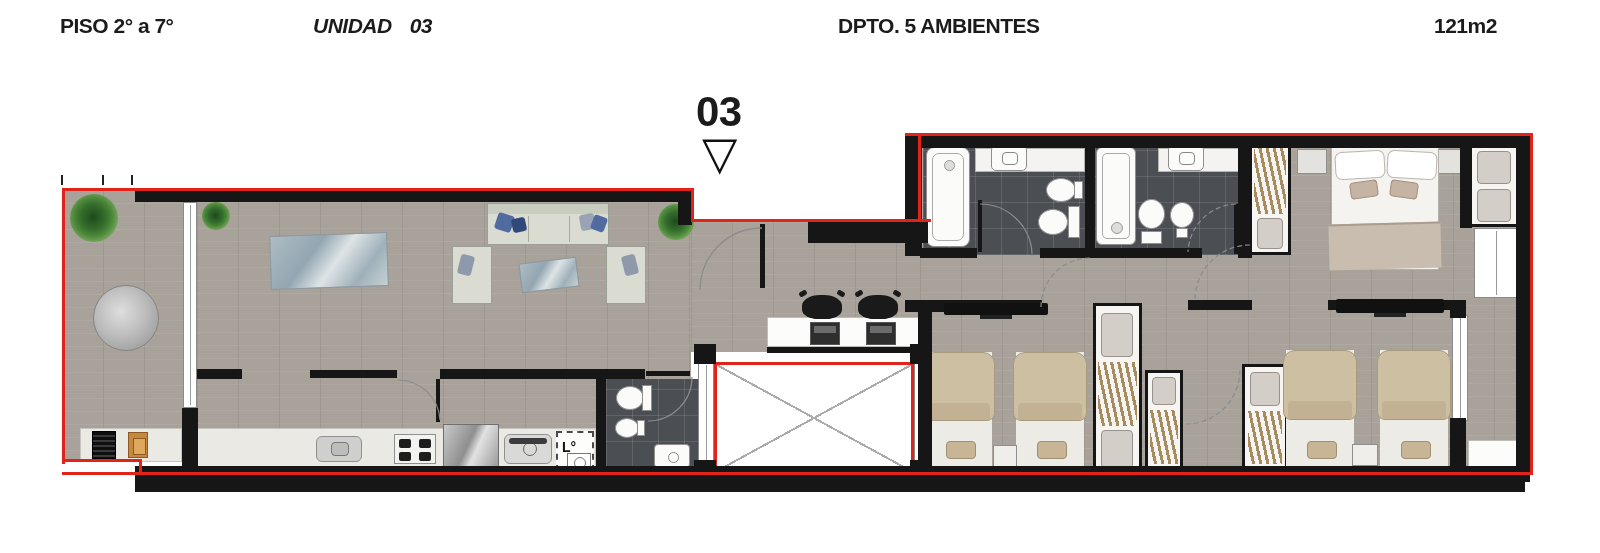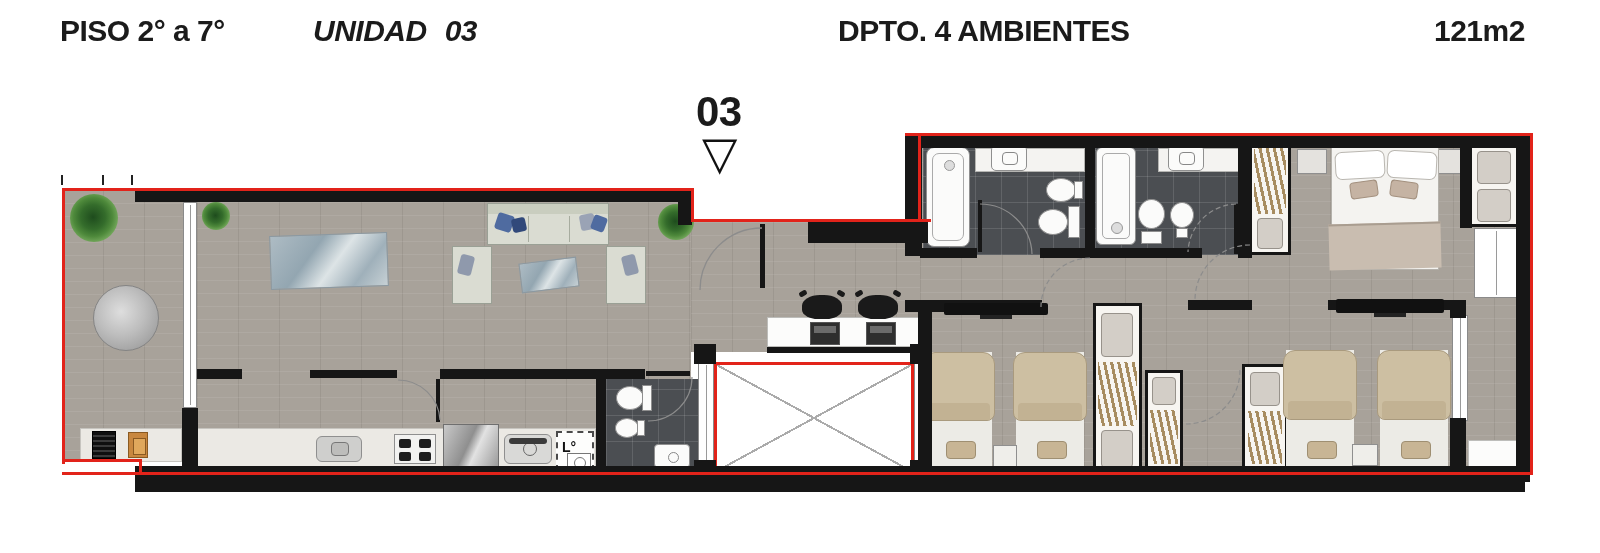--- a/index.html
+++ b/index.html
@@ -1,20 +1,20 @@
 <!DOCTYPE html>
 <html><head>
 <meta charset="utf-8">
 <style>
   html,body{margin:0;padding:0;background:#fff;}
   #sheet{position:relative;width:1600px;height:553px;background:#fff;overflow:hidden;
          font-family:"Liberation Sans",sans-serif;}
   .abs{position:absolute;}
   .hdr{position:absolute;z-index:80;font-weight:bold;color:#1b1b1b;letter-spacing:-0.5px;
-       white-space:nowrap;font-size:30px;}
+       white-space:nowrap;font-size:21px;}
   .wall{position:absolute;background:#161616;z-index:40;}
   .red{position:absolute;background:#e2231a;z-index:60;}
   .floor{position:absolute;z-index:10;background-color:#a8a29a;
     background-image:
       repeating-linear-gradient(180deg, rgba(255,255,255,.08) 0 1px, rgba(0,0,0,0) 1px 13px),
       repeating-linear-gradient(90deg, rgba(60,55,48,.10) 0 1px, rgba(0,0,0,0) 1px 41px);}
   .tile{position:absolute;z-index:20;background-color:#4b4e52;
     background-image:
       repeating-linear-gradient(0deg, rgba(255,255,255,.12) 0 1px, rgba(0,0,0,0) 1px 26px),
       repeating-linear-gradient(90deg, rgba(255,255,255,.12) 0 1px, rgba(0,0,0,0) 1px 26px);}
@@ -61,21 +61,21 @@
   .tick{position:absolute;z-index:65;background:#222;}
   svg.arcs{position:absolute;left:0;top:0;z-index:70;pointer-events:none;}
 </style>
 </head>
 <body>
 
 <div id="sheet">
 
   <div class="hdr" style="left:60px;top:14px;">PISO 2° a 7°</div>
   <div class="hdr" style="left:313px;top:14px;font-style:italic;"><span>UNIDAD</span><span style="margin-left:18px;">03</span></div>
-  <div class="hdr" style="left:838px;top:14px;">DPTO. 4 AMBIENTES</div>
+  <div class="hdr" style="left:838px;top:14px;">DPTO. 5 AMBIENTES</div>
   <div class="hdr" style="left:1434px;top:14px;">121m2</div>
 
   <div class="hdr" style="left:696px;top:88px;font-size:42px;">03</div>
   <div class="abs" style="left:702px;top:130px;z-index:80;font-family:'DejaVu Sans',sans-serif;font-size:46px;color:#111;line-height:1;">▽</div>
 
   <div class="tick" style="left:61px;top:175px;width:2px;height:10px;"></div>
   <div class="tick" style="left:102px;top:175px;width:2px;height:10px;"></div>
   <div class="tick" style="left:131px;top:175px;width:2px;height:10px;"></div>
 
   <div class="floor" style="left:62px;top:190px;width:125px;height:272px;"></div>

